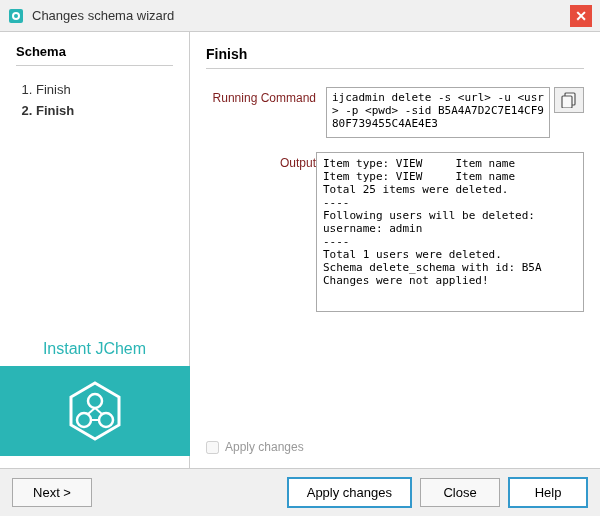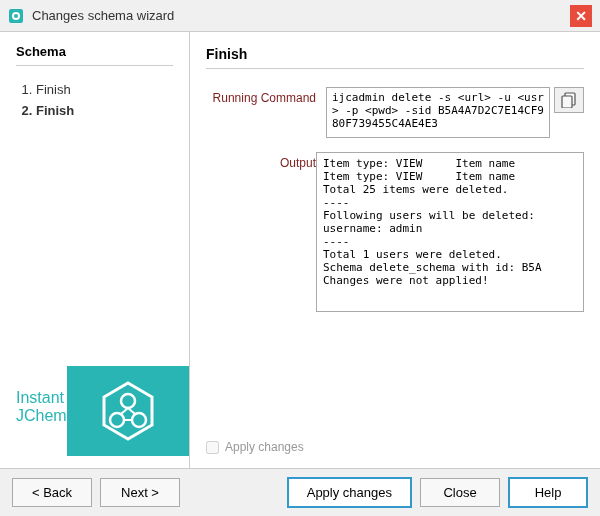--- a/index.html
+++ b/index.html
@@ -80,20 +80,21 @@
       margin-bottom: 6px;
       font-size: 13px;
       color: #333;
     }
     .sidebar-steps li.active {
       font-weight: bold;
     }
     .sidebar-brand {
       margin-top: auto;
       display: flex;
+      flex-direction: column;
       align-items: center;
     }
     .brand-text {
       color: #2ab5b5;
       font-size: 16px;
       font-weight: 500;
       margin-bottom: 8px;
     }
     .brand-logo-box {
       background: #2ab5b5;
@@ -321,19 +322,18 @@
     </div>
 
     <div class="apply-changes-row">
       <input type="checkbox" id="applyChk" disabled="" style="">
       <label for="applyChk" class="apply-changes-label">Apply changes</label>
     </div>
   </div>
 </div>
 
 <div class="bottom-bar">
-  <button class="btn btn-back">&lt; Back</button>
   <button class="btn btn-next">Next &gt;</button>
   <div class="btn-spacer"></div>
   <button class="btn btn-primary">Apply changes</button>
   <button class="btn">Close</button>
   <button class="btn btn-primary">Help</button>
 </div>
 
 </body></html>

